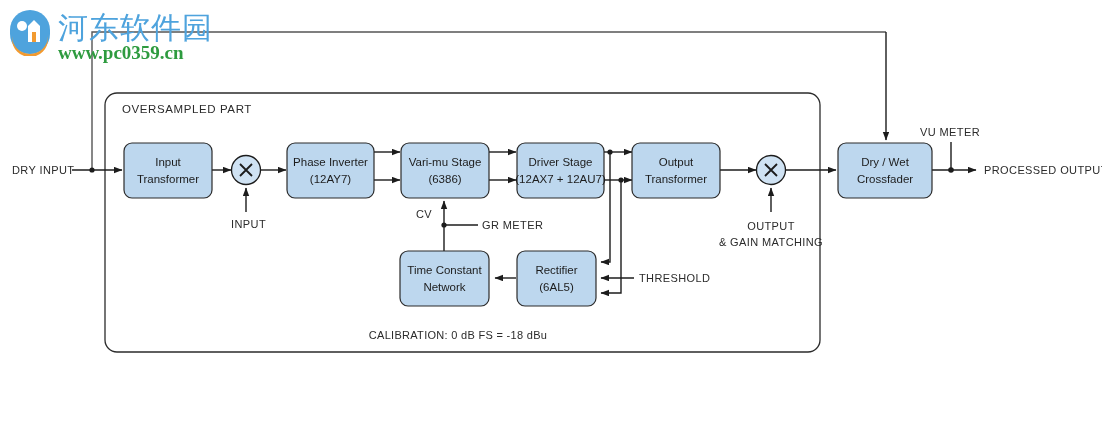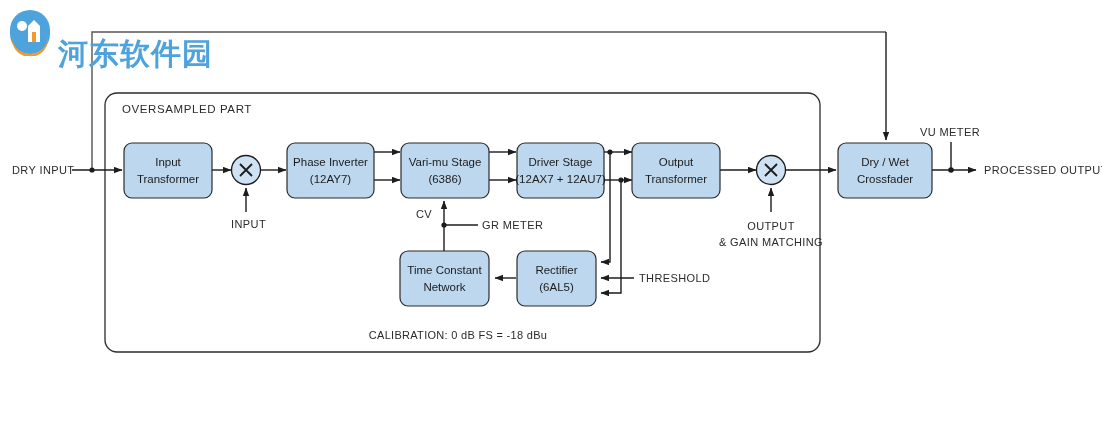--- a/index.html
+++ b/index.html
@@ -31,25 +31,24 @@
     top: 8px;
     width: 48px;
     height: 48px;
   }
   .wm-title {
     position: absolute;
     left: 58px;
     top: 8px;
     font-family: "Liberation Serif", serif;
     font-size: 30px;
-    font-weight: bold;
+    font-weight: normal;
     color: #4ea3dd;
     letter-spacing: 1px;
     white-space: nowrap;
-    margin-top: 26px;
   }
   .wm-url {
     position: absolute;
     left: 58px;
     top: 42px;
     font-family: "Liberation Serif", serif;
     font-size: 19px;
     font-weight: bold;
     color: #2e9b3f;
     white-space: nowrap;
@@ -245,14 +244,15 @@
 
   <svg class="wm-logo" viewBox="0 0 48 48" xmlns="http://www.w3.org/2000/svg">
     <path d="M24,4 A20,20 0 1,1 23.9,4 Z" fill="none"></path>
     <path d="M4,22 A20,20 0 0,1 44,22 L44,26 A20,20 0 0,1 4,26 Z" fill="#4ea3dd"></path>
     <path d="M6,28 A18,18 0 0,0 42,28 L42,31 A18,18 0 0,1 6,31 Z" fill="#f29a30"></path>
     <circle cx="16" cy="18" r="5" fill="#ffffff"></circle>
     <path d="M22,34 L22,18 L28,12 L34,18 L34,34 Z" fill="#ffffff"></path>
     <path d="M26,24 L30,24 L30,34 L26,34 Z" fill="#f29a30"></path>
   </svg>
   <div class="wm-title">河东软件园</div>
+  <div class="wm-url">www.pc0359.cn</div>
 
 </div>
 
 </body></html>

